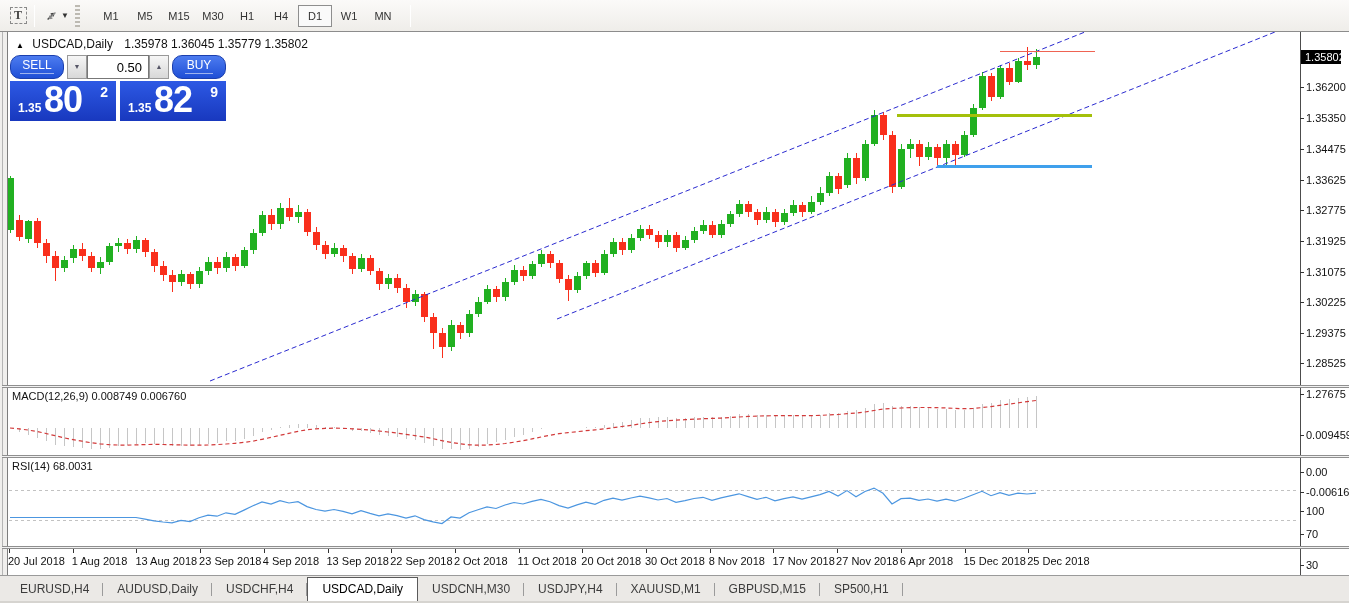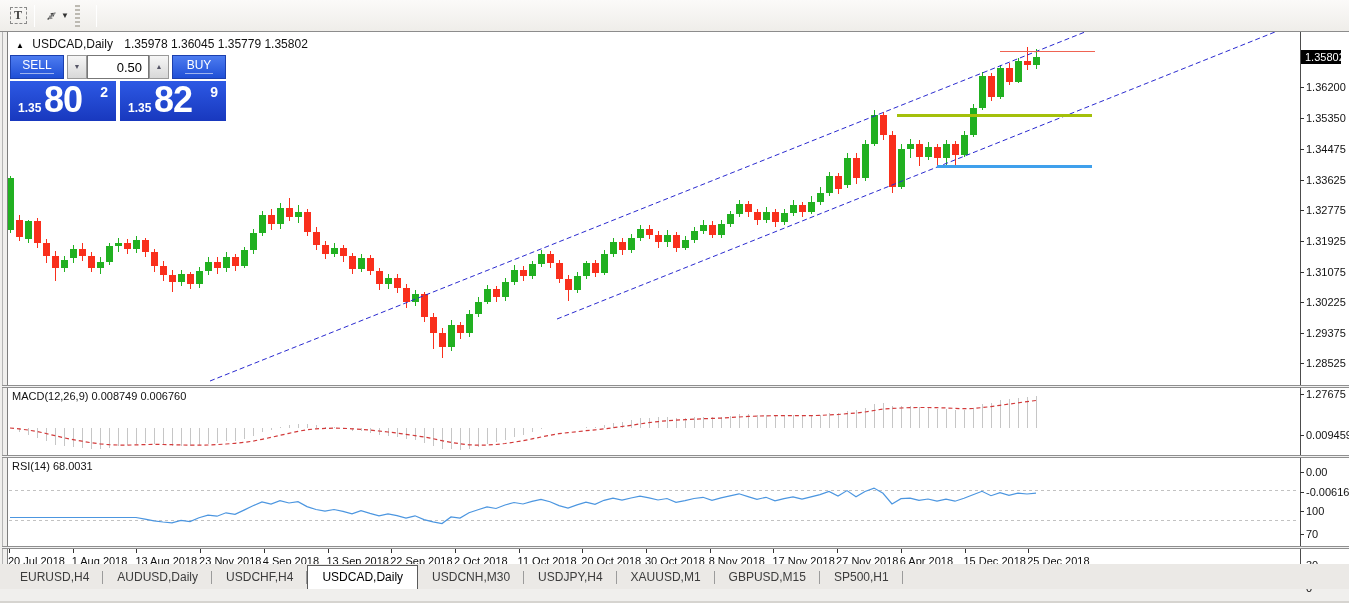--- a/index.html
+++ b/index.html
@@ -42,35 +42,35 @@
   .axis-label i{position:absolute;left:-6px;top:6px;width:4px;height:1px;background:#333;font-style:normal;}
   #cur-price-tag{position:absolute;left:1301px;width:40px;height:14px;background:#000;color:#fff;
     font-size:11px;line-height:14px;padding-left:4px;z-index:4;}
   
   .date-label{position:absolute;top:555px;font-size:11px;color:#111;white-space:nowrap;z-index:4;}
   .date-tick{position:absolute;top:549px;width:1px;height:4px;background:#333;z-index:4;}
   
   #trade{position:absolute;left:10px;top:55px;width:216px;z-index:4;}
   #trade-top{display:flex;height:24px;}
   .tbtn{flex:0 0 54px;background:linear-gradient(#4d7cf0,#1f4fd6);color:#fff;font-size:12px;
-    text-align:center;border:1px solid #1b3fae;border-radius:0;padding-top:2px;cursor:default;}
+    text-align:center;border:1px solid #1b3fae;border-radius:10px;padding-top:2px;cursor:default;}
   .tbtn span{border-bottom:1px solid rgba(255,255,255,.55);padding:0 2px 1px;}
   #sell-btn{margin-right:3px;} #buy-btn{margin-left:3px;}
   .spin{flex:0 0 20px;background:linear-gradient(#f6f6f6,#d8d8d8);border:1px solid #999;
     color:#556;font-size:7px;text-align:center;line-height:22px;cursor:default;}
   #vol-input{flex:1;border:1px solid #777;text-align:right;padding-right:6px;font-size:13px;
     background:#fff;min-width:0;font-family:"Liberation Sans",sans-serif;}
   #trade-bottom{display:flex;height:40px;margin-top:2px;}
   .price-box{flex:1;background:linear-gradient(#2d59e4,#1838be);color:#fff;position:relative;overflow:hidden;}
   #sell-box{margin-right:4px;}
   .p-small{position:absolute;left:8px;bottom:6px;font-size:12px;font-weight:bold;}
   .p-big{position:absolute;left:34px;top:-2px;font-size:36px;font-weight:bold;letter-spacing:-1px;}
   .p-sup{position:absolute;right:8px;top:3px;font-size:14px;font-weight:bold;}
   
-  #tab-bar{position:absolute;left:0;top:564px;width:1349px;height:25px;background:#ebe9e6;
+  #tab-bar{position:absolute;left:0;top:576px;width:1349px;height:25px;background:#ebe9e6;
     display:flex;align-items:flex-end;z-index:6;padding-left:6px;}
   .tab{height:23px;line-height:22px;padding:0 14px;font-size:12px;color:#3c3c3c;position:relative;cursor:default;}
   .tab:not(.active)::after{content:"";position:absolute;right:0;top:5px;width:1px;height:13px;background:#9b9b9b;}
   .tab.active{background:#fff;border:1px solid #5a5a5a;border-bottom:none;height:24px;color:#000;z-index:2;}
   #bottom-strip{position:absolute;left:0;top:601px;width:1349px;height:2px;background:#d6d4d0;z-index:6;}
 </style>
 </head>
 <body>
 
 <div id="toolbar">
@@ -79,20 +79,31 @@
   </div>
   <div class="vsep"></div>
   <div class="tool-icon">
     <svg width="15" height="14" viewBox="0 0 15 14">
       <path d="M3 11 L10 4 M10 4 L6.5 4.6 M10 4 L9.4 7.5" stroke="#444" stroke-width="1.6" fill="none"></path>
       <path d="M12 3 L5 10 M5 10 L8.5 9.4 M5 10 L5.6 6.5" stroke="#8a8a8a" stroke-width="1.6" fill="none"></path>
     </svg>
     <span class="caret">▼</span>
   </div>
   <div class="grip"></div>
+  <div id="tf-group">
+      <div class="tf-btn">M1</div>
+      <div class="tf-btn">M5</div>
+      <div class="tf-btn">M15</div>
+      <div class="tf-btn">M30</div>
+      <div class="tf-btn">H1</div>
+      <div class="tf-btn">H4</div>
+      <div class="tf-btn active">D1</div>
+      <div class="tf-btn">W1</div>
+      <div class="tf-btn">MN</div>
+    </div>
   <div class="vsep" style="margin-left:10px;"></div>
 </div>
 <div id="top-border"></div>
 
 <div id="chart-bg"></div>
 <div id="axis-bg"></div>
 <svg id="chart-svg" width="1349" height="603" viewBox="0 0 1349 603" shape-rendering="crispEdges">
     <line x1="10.5" y1="175.58000000000044" x2="10.5" y2="233.18000000000046" stroke="#21b021" stroke-width="1"></line>
     <rect x="7" y="178.10000000000014" width="7" height="51.83999999999989" fill="#21b021"></rect>
     <line x1="19.5" y1="215.18000000000006" x2="19.5" y2="241.10000000000042" stroke="#f92f1c" stroke-width="1"></line>
@@ -513,21 +524,21 @@
     <div class="axis-label" style="top: 537px;"><i></i>0</div>
   </div>
 <div id="date-axis-labels">
     <div class="date-tick" style="left: 9px;"></div>
     <div class="date-label" style="left: 8px;">20 Jul 2018</div>
     <div class="date-tick" style="left: 72.7px;"></div>
     <div class="date-label" style="left: 71.7px;">1 Aug 2018</div>
     <div class="date-tick" style="left: 136.4px;"></div>
     <div class="date-label" style="left: 135.4px;">13 Aug 2018</div>
     <div class="date-tick" style="left: 200.1px;"></div>
-    <div class="date-label" style="left: 199.1px;">23 Nov 2018</div>
+    <div class="date-label" style="left: 199.1px;">23 Sep 2018</div>
     <div class="date-tick" style="left: 263.8px;"></div>
     <div class="date-label" style="left: 262.8px;">4 Sep 2018</div>
     <div class="date-tick" style="left: 327.5px;"></div>
     <div class="date-label" style="left: 326.5px;">13 Sep 2018</div>
     <div class="date-tick" style="left: 391.2px;"></div>
     <div class="date-label" style="left: 390.2px;">22 Sep 2018</div>
     <div class="date-tick" style="left: 454.9px;"></div>
     <div class="date-label" style="left: 453.9px;">2 Oct 2018</div>
     <div class="date-tick" style="left: 518.6px;"></div>
     <div class="date-label" style="left: 517.6px;">11 Oct 2018</div>

